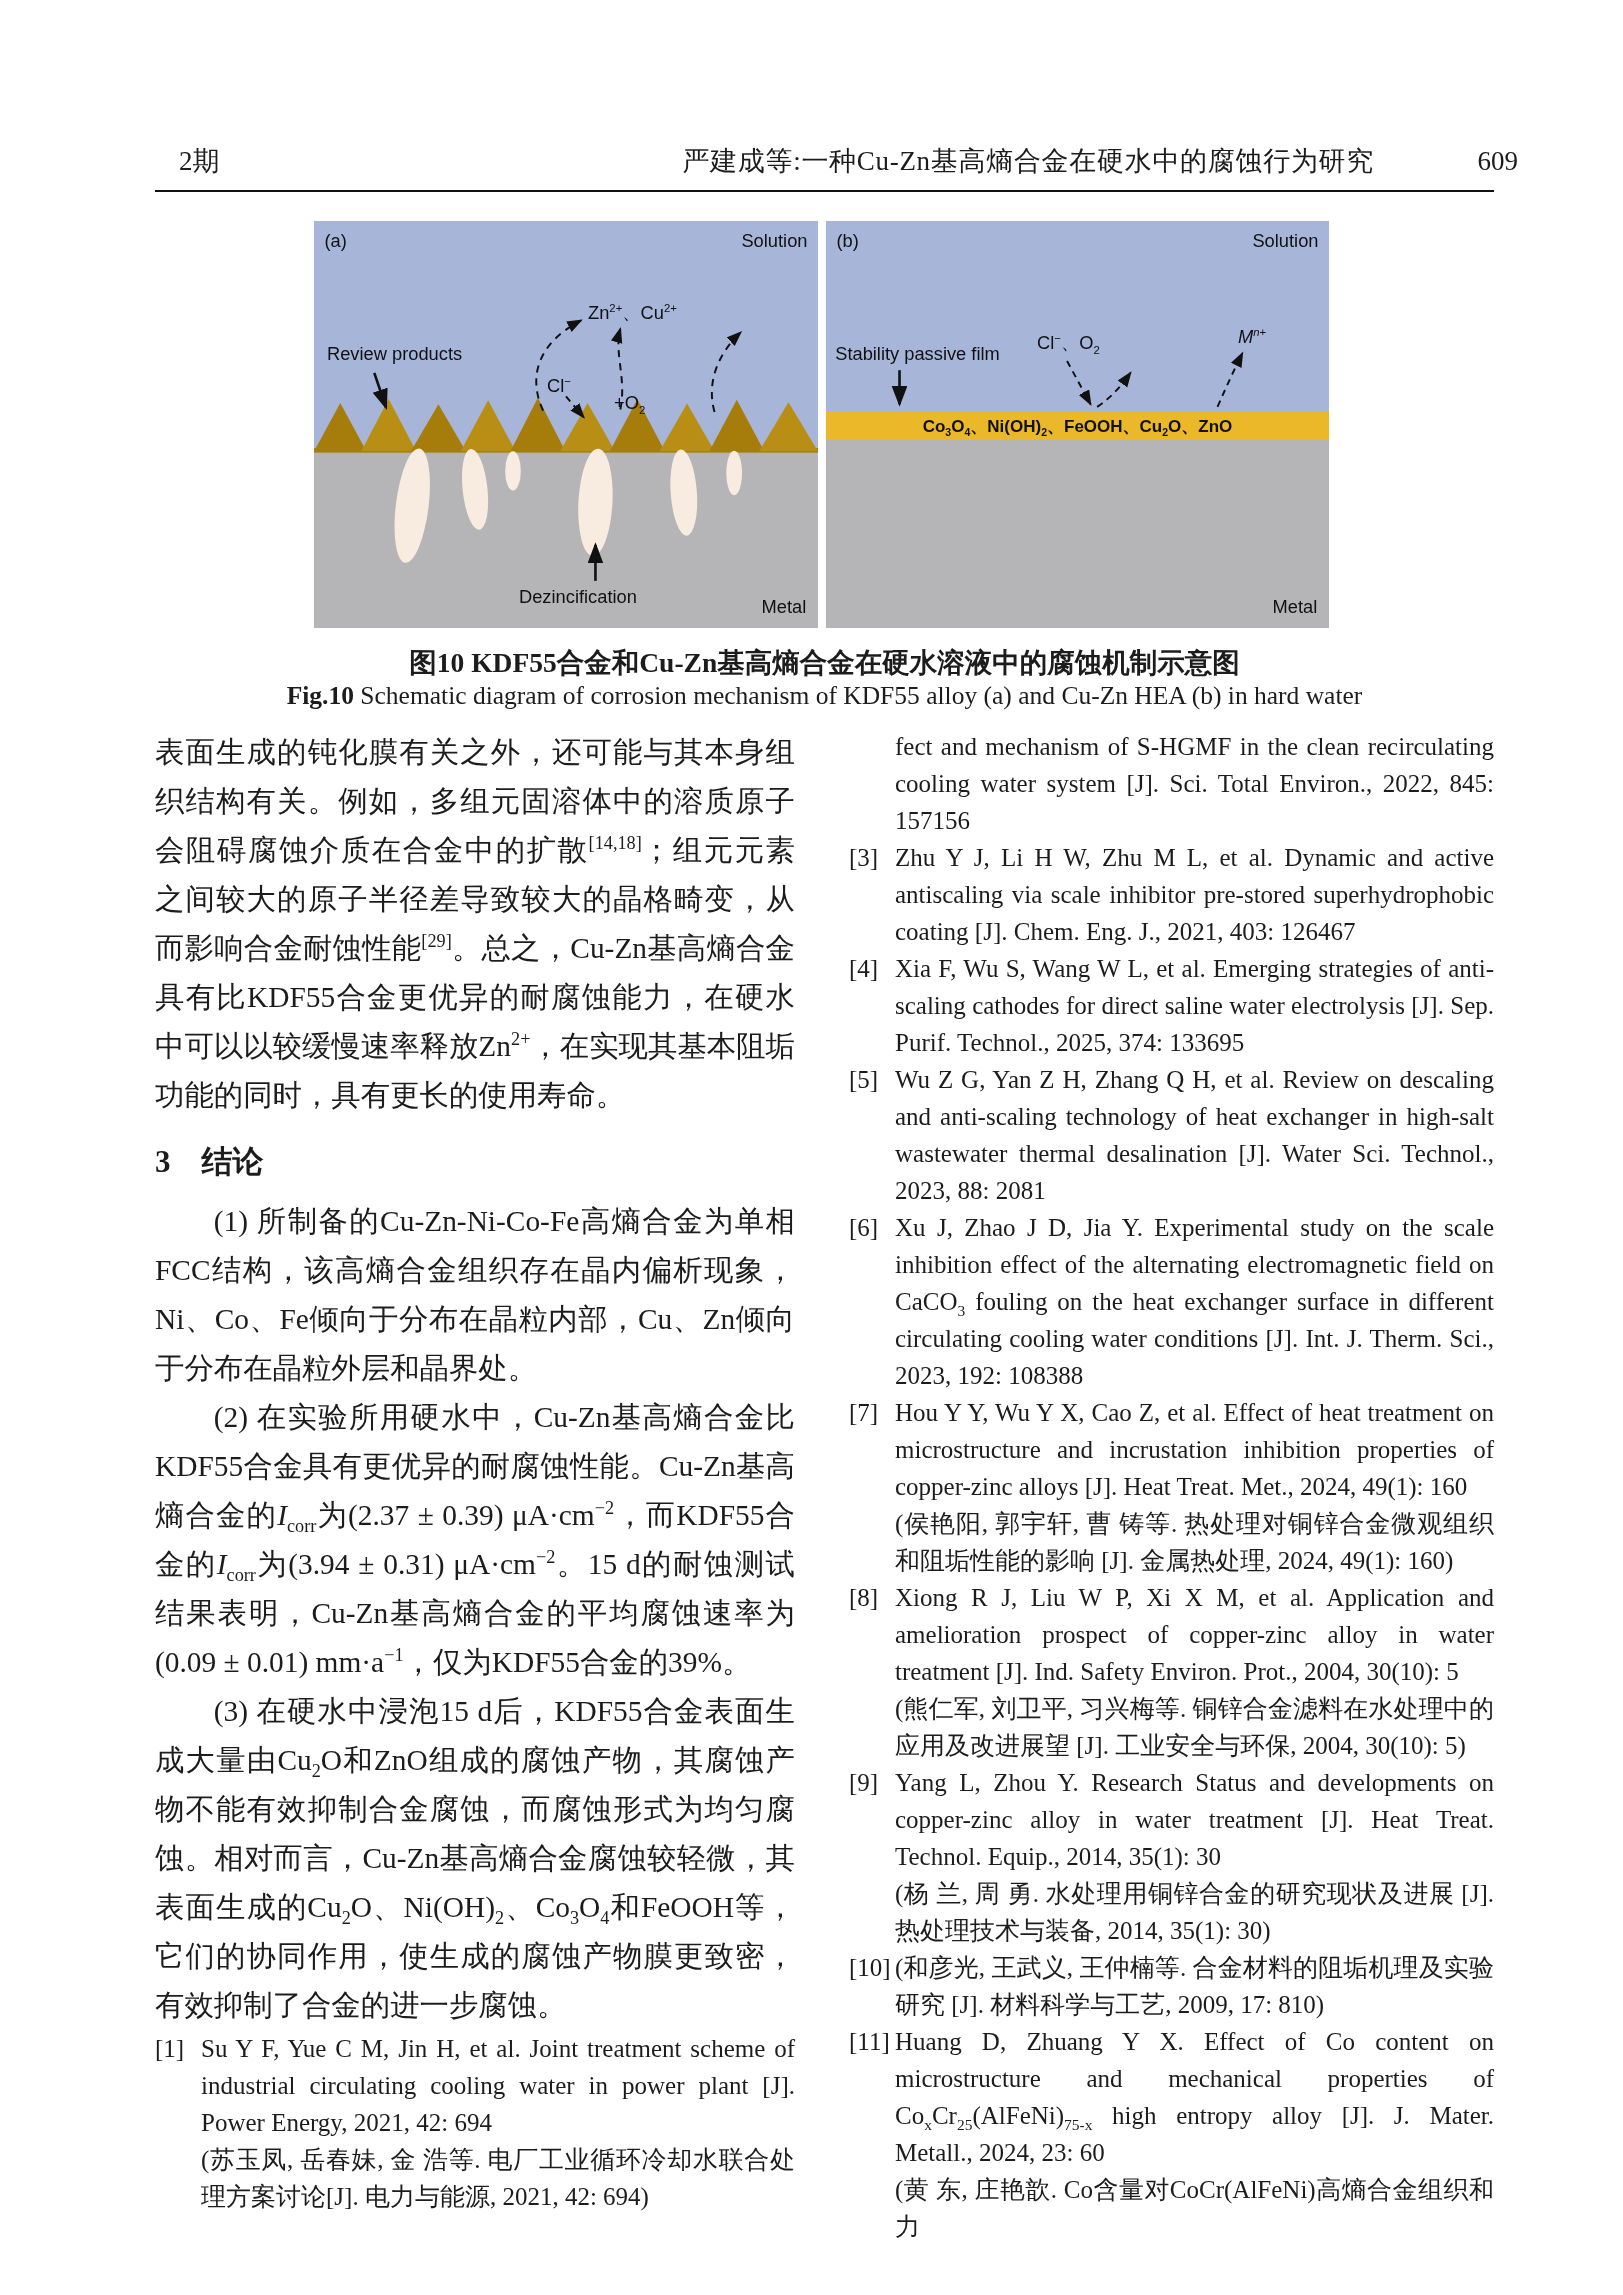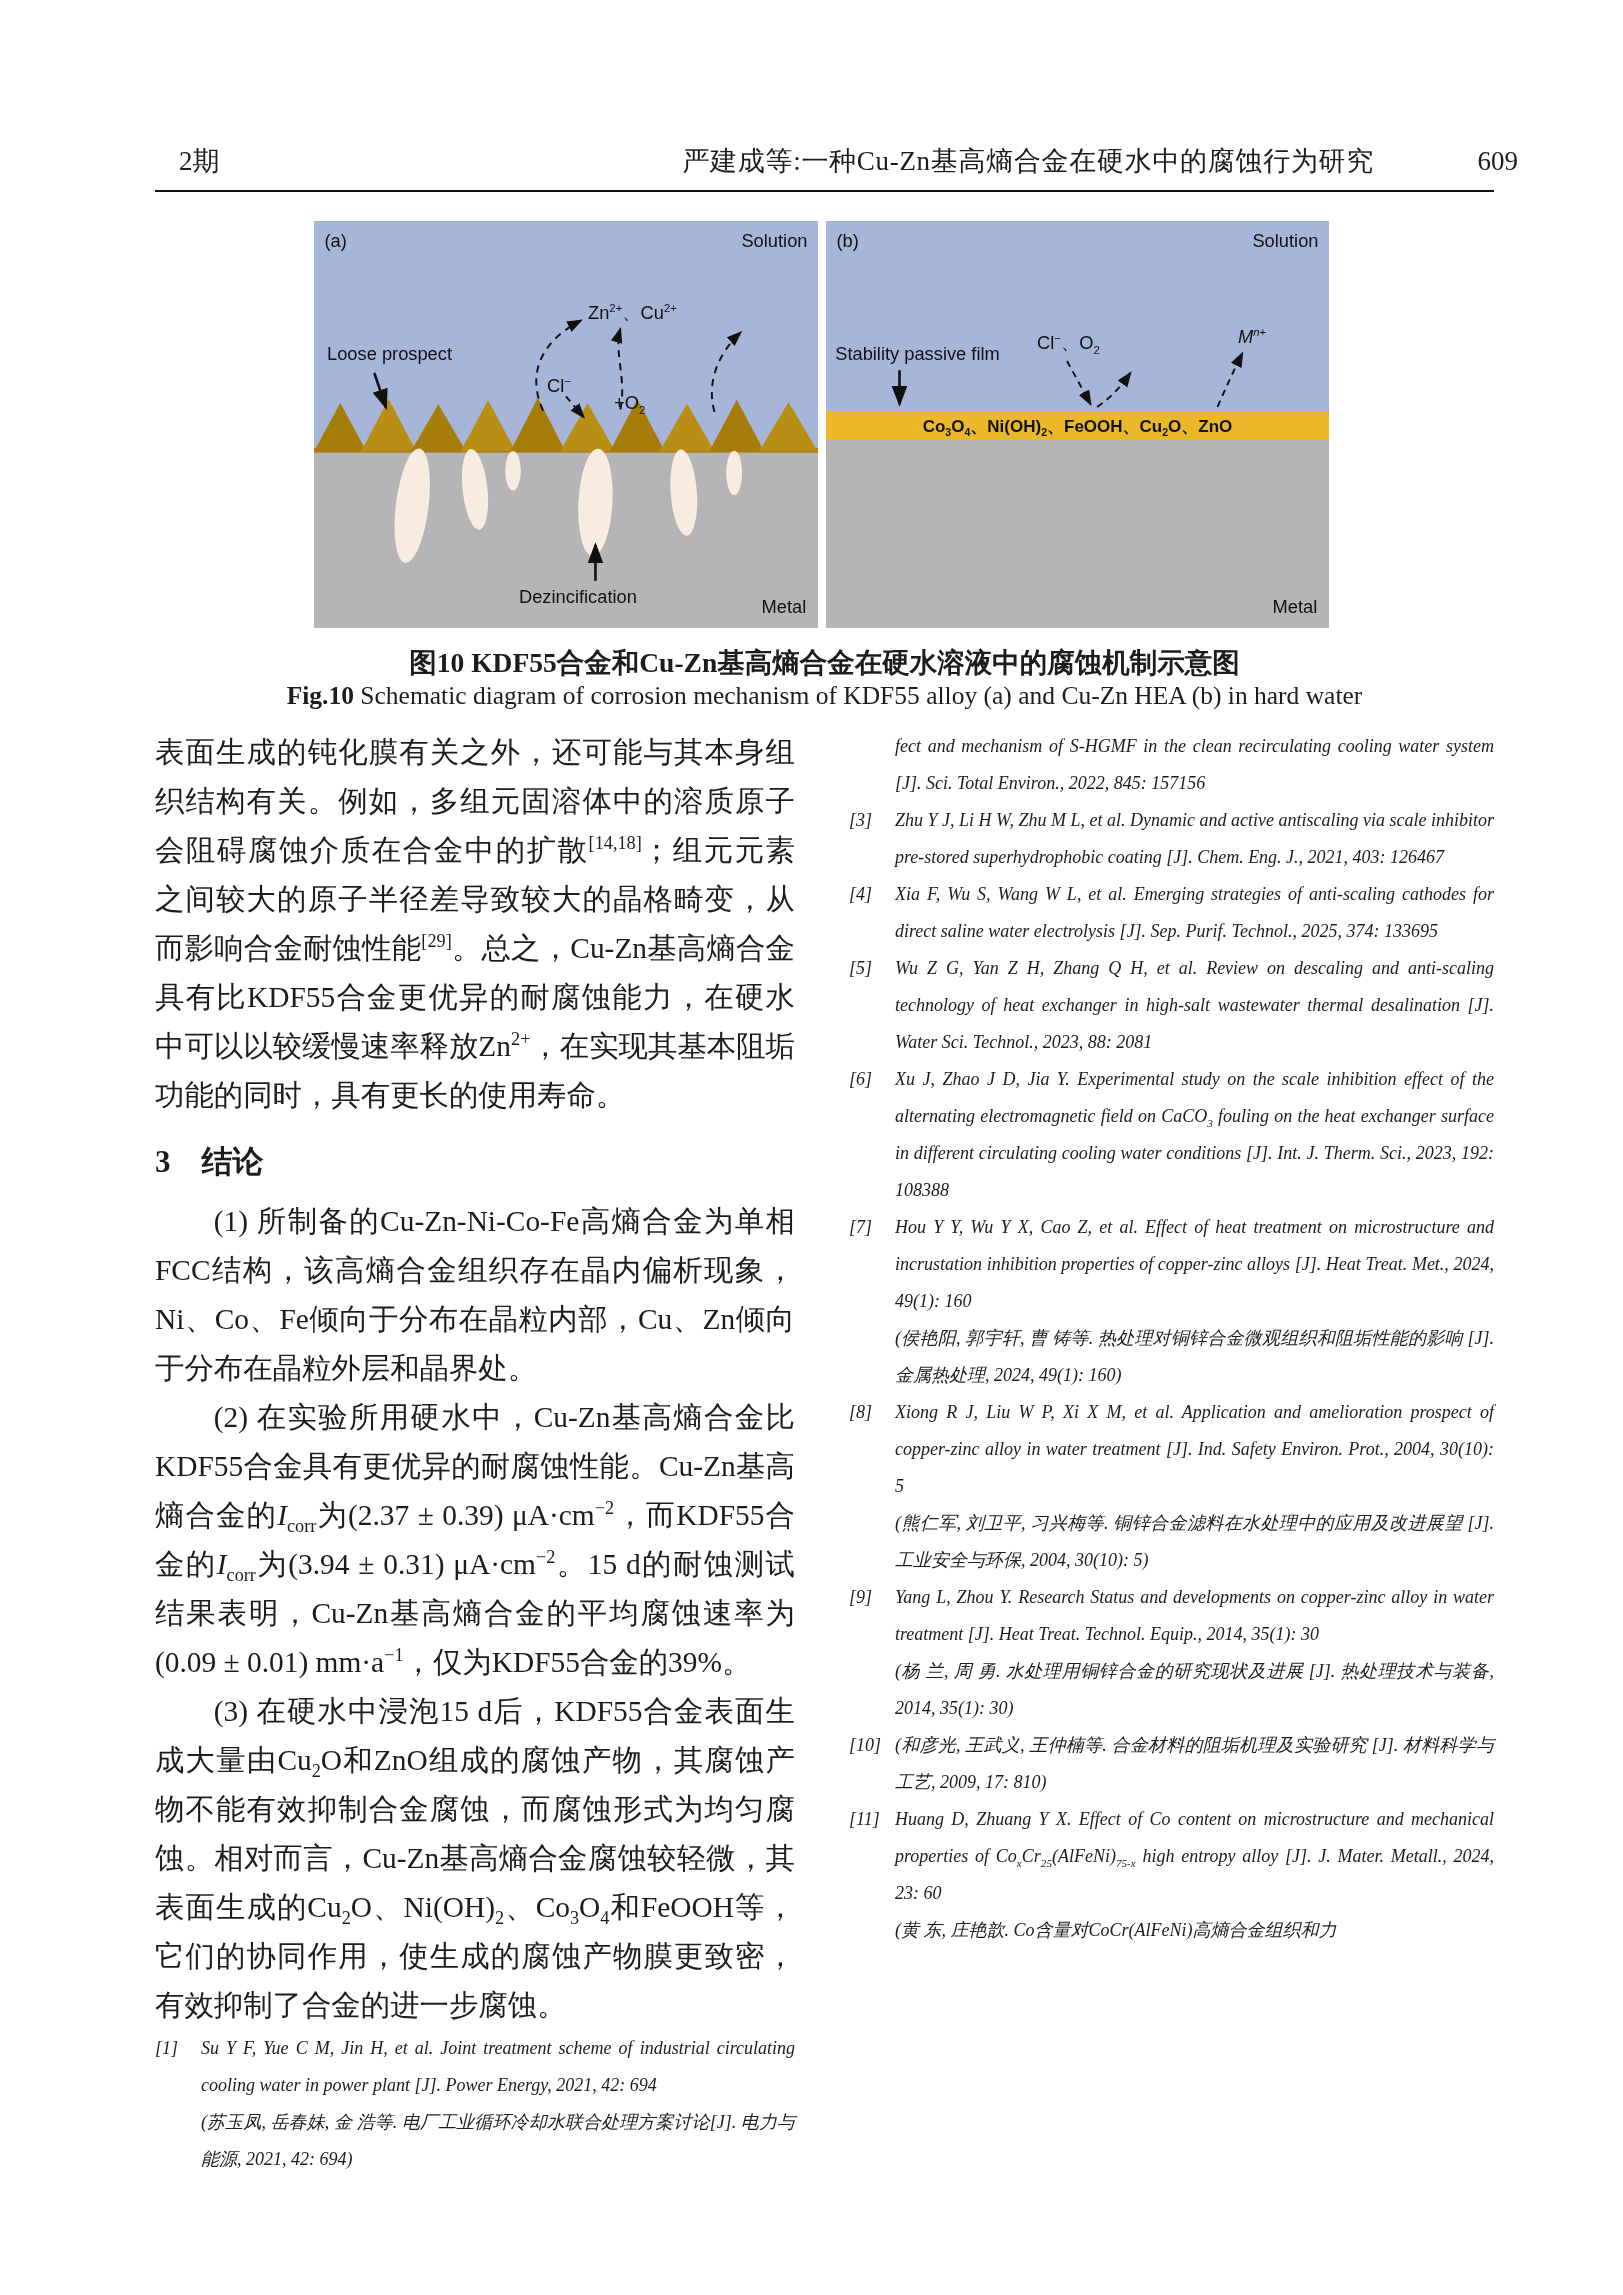--- a/index.html
+++ b/index.html
@@ -63,21 +63,21 @@
   
   .col { position: absolute; top: 728px; text-align: justify; }
   .col-left  { left: 155px;  width: 640px; font-size: 29.4px; line-height: 49px; }
   .col-right { left: 849px; width: 645px; }
   .para { text-align: justify; }
   .para.indent { text-indent: 2em; }
   .section-heading { font-size: 31px; font-weight: bold; margin: 17px 0 10.5px 0; text-align: left; }
   .refs-heading { font-size: 29px; font-weight: bold; margin: 19.6px 0 11.8px 0; text-align: left; letter-spacing: 2.6px; }
 
   
-  .ref { display: flex; font-size: 18px; line-height: 37px; font-style: italic; }
+  .ref { display: flex; font-size: 25px; line-height: 37px; }
   .ref-num { flex: none; width: 46px; }
   .ref-body { flex: 1; text-align: justify; }
   .ref-zh { }
 </style>
 </head>
 <body>
 
 <div class="page">
 
   <div class="page-header">
@@ -126,21 +126,21 @@
           <path d="M92,232 L110,285" stroke-width="4" marker-end="url(#ah)"></path>
           <path d="M350,290 C325,235 345,185 408,152" stroke-width="3" stroke-dasharray="11 9" marker-end="url(#ah)"></path>
           <path d="M468,288 C478,242 458,200 468,165" stroke-width="3" stroke-dasharray="11 9" marker-end="url(#ah)"></path>
           <path d="M612,292 C598,242 622,198 652,170" stroke-width="3" stroke-dasharray="11 9" marker-end="url(#ah)"></path>
           <path d="M385,268 L412,300" stroke-width="3" stroke-dasharray="10 8" marker-end="url(#ah)"></path>
           <path d="M430,550 L430,495" stroke-width="4" marker-end="url(#ah)"></path>
         </g>
       </svg>
       <span class="fig-label" style="left:10.5px; top:9.2px;">(a)</span>
       <span class="fig-label" style="right:10.5px; top:9.2px;">Solution</span>
-      <span class="fig-label" style="left:13px; top:122px;">Loose prospect</span>
+      <span class="fig-label" style="left:13px; top:122px;">Review products</span>
       <span class="fig-label" style="left:274px; top:79px;">Zn<sup>2+</sup>、Cu<sup>2+</sup></span>
       <span class="fig-label" style="left:233px; top:154px;">Cl<sup>−</sup></span>
       <span class="fig-label" style="left:300px; top:171px;">+O<sub>2</sub></span>
       <span class="fig-label" style="left:205px; top:365px;">Dezincification</span>
       <span class="fig-label" style="right:11.8px; bottom:10.5px;">Metal</span>
     </div>
 
     <div class="panel panel-b">
       <div class="layer pb-solution"></div>
       <div class="layer pb-film"></div>

